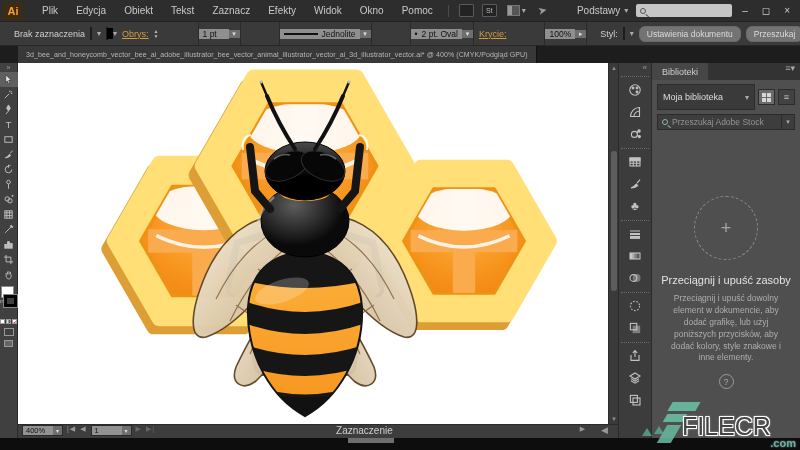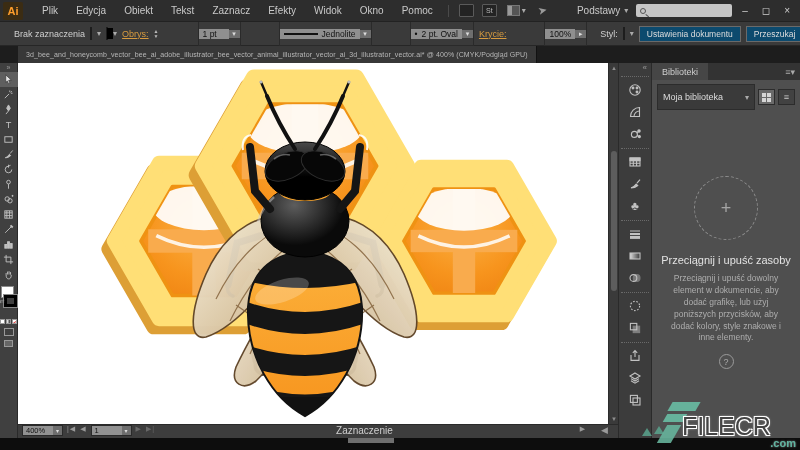--- a/index.html
+++ b/index.html
@@ -35,22 +35,22 @@
   .swatch{width:15px;height:13px;border:1px solid #1d1d1d;box-shadow:0 0 0 1px #6b6b6b inset;}
   .swatch.fill{background:#fff;}
   .swatch.stroke{background:#fff;position:relative;}
   .swatch.stroke:before{content:"";position:absolute;inset:0;border:3px solid #000;}
   .swatch.style{background:#bfbfbf;}
   .dd{display:flex;align-items:center;height:25px;border:1px solid #2a2a2a;margin-left:33px;}
   .dd .val{background:#8f8f8f;color:#111;display:flex;align-items:center;padding:0 4px;font-size:8.5px;white-space:nowrap;}
   .dd .arr{background:#6e6e6e;color:#ddd;width:11px;display:flex;align-items:center;justify-content:center;font-size:7px;}
   .stepper{display:flex;flex-direction:column;justify-content:center;color:#bbb;font-size:5px;line-height:5px;margin-right:1px;}
   .stroke-line{width:34px;height:2px;background:#111;margin-right:4px;}
-  .cb-btn{height:16px;border:1px solid #6a6a6a;background:#0c4a6e;color:#dcdcdc;font-size:8.5px;
-    display:flex;align-items:center;padding:0 7px;border-radius:0;white-space:nowrap;}
+  .cb-btn{height:16px;border:1px solid #6a6a6a;background:#737373;color:#dcdcdc;font-size:8.5px;
+    display:flex;align-items:center;padding:0 7px;border-radius:6px;white-space:nowrap;}
   .grid-ic{width:12px;height:10px;border:1px solid #888;background:
     linear-gradient(#888 1px,transparent 1px) 0 4px/100% 5px,linear-gradient(90deg,#888 1px,transparent 1px) 5px 0/6px 100%;}
   .cb-end{margin-left:auto;color:#9a9a9a;font-size:8px;}
 
   
   .tabbar{position:absolute;left:0;top:46px;width:800px;height:17px;background:#1d1d1d;z-index:8;display:flex;}
   .doc-tab{margin-left:18px;max-width:548px;background:#383838;border-right:1px solid #121212;
     color:#b8b8b8;font-size:7px;letter-spacing:.1px;display:flex;align-items:center;padding:0 8px;
     white-space:nowrap;overflow:hidden;}
 
@@ -90,21 +90,21 @@
   .dock{position:absolute;left:618px;top:63px;width:34px;height:375px;background:#3c3c3c;z-index:7;
     border-left:1px solid #2a2a2a;border-right:1px solid #2a2a2a;display:flex;flex-direction:column;align-items:center;}
   .dock-chevron{color:#9a9a9a;font-size:8px;height:10px;line-height:10px;align-self:flex-end;margin-right:4px;}
   .dock-sep{width:28px;border-top:1px dotted #6a6a6a;margin:3px 0 2px;}
   .dock-ic{width:24px;height:22px;display:flex;align-items:center;justify-content:center;}
   .dico{width:14px;height:14px;stroke:#c2c2c2;fill:none;stroke-width:1.1;}
   .dico text{stroke:none;fill:#c2c2c2;font-size:12px;}
 
   
   .panel{position:absolute;left:652px;top:63px;width:148px;height:375px;background:#4f4f4f;z-index:7;}
-  .panel-head{height:17px;background:#333;display:flex;align-items:center;}
+  .panel-head{height:17px;background:#333;display:flex;align-items:flex-start;}
   .panel-tab{background:#464646;height:17px;display:flex;align-items:center;padding:0 10px;
     color:#cfcfcf;font-size:9px;}
   .panel-menu{margin-left:auto;margin-right:5px;color:#aaa;font-size:9px;}
   .lib-row{display:flex;align-items:center;gap:3px;padding:4px 5px 0;}
   .lib-select{flex:1;height:16px;background:#3a3a3a;border:1px solid #2c2c2c;color:#ddd;font-size:9px;
     display:flex;align-items:center;padding:12px 5px;}
   .lib-select .caret{margin-left:auto;}
   .view-btn{width:17px;height:16px;border:1px solid #2c2c2c;display:flex;align-items:center;justify-content:center;}
   .view-btn.grid{background:#6a6a6a;}
   .view-btn.list{background:#424242;color:#ccc;font-size:9px;}
@@ -584,20 +584,27 @@
   <div class="lib-row">
     <div class="lib-select">
       <span>Moja biblioteka</span>
       <span class="caret">▾</span>
     </div>
     <span class="view-btn grid">
         <span class="vb-grid"></span>
       </span>
     <span class="view-btn list">≡</span>
   </div>
+  <div class="search-row">
+    <div class="lib-search">
+      <span class="mag"></span>
+      <input placeholder="Przeszukaj Adobe Stock" style="">
+    </div>
+    <span class="search-dd">▾</span>
+  </div>
   <div class="drop-circle">
     <span>+</span>
   </div>
   <div class="empty-title">Przeciągnij i upuść zasoby</div>
   <div class="empty-body">Przeciągnij i upuść dowolny element w dokumencie, aby dodać grafikę, lub użyj poniższych przycisków, aby dodać kolory, style znakowe i inne elementy.</div>
   <div class="help-circle">
     <span>?</span>
   </div>
 </div>
 

